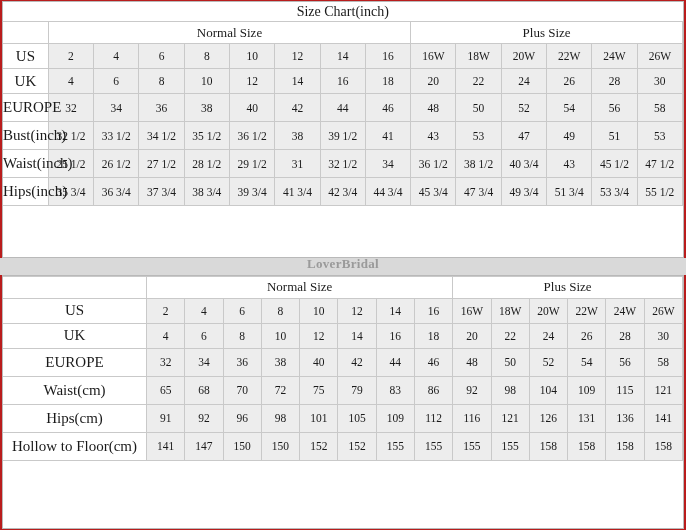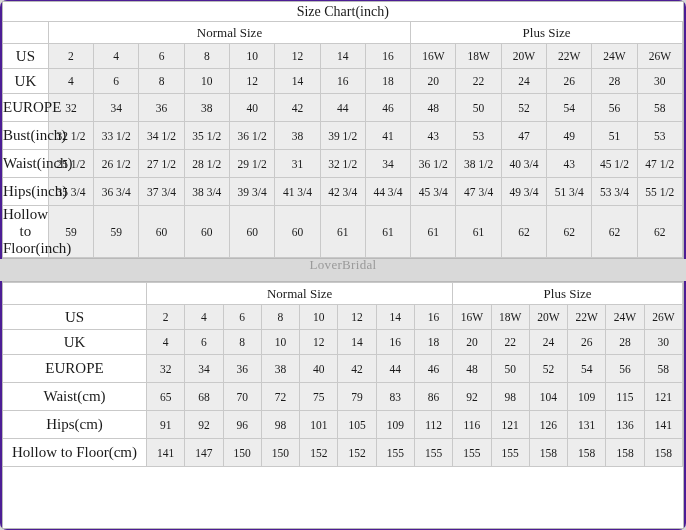--- a/index.html
+++ b/index.html
@@ -11,42 +11,42 @@
     height: 530px;
     background: #d9d9d9;
     font-family: "Liberation Serif", serif;
     color: #1a1a1a;
     overflow: hidden;
   }
   .page {
     width: 686px;
     height: 530px;
     position: relative;
-    background: #4c1d95;
+    background: #b91c1c;
     display: flex;
     flex-direction: column;
-    border-radius: 7px;
   }
   .chart-block {
     background: #ffffff;
     border: 1px solid #b9b9b9;
     box-sizing: border-box;
   }
   .chart-top {
     margin: 1px 2px 0 2px;
     height: 259px;
   }
   .chart-bottom {
     margin: 0 2px 1px 2px;
     height: 256px;
   }
   .brand-strip {
-    height: 23px;
+    height: 17px;
     position: relative;
     background: #d9d9d9;
+    font-weight: bold;
   }
   .brand-text {
     position: absolute;
     left: 50%;
     top: -2px;
     transform: translateX(-50%);
     font-family: "Liberation Serif", serif;
     font-size: 13px;
     color: #9a9a9a;
     letter-spacing: 0.3px;
@@ -223,37 +223,20 @@
           <td class="data-cell">42 3/4</td>
           <td class="data-cell">44 3/4</td>
           <td class="data-cell">45 3/4</td>
           <td class="data-cell">47 3/4</td>
           <td class="data-cell">49 3/4</td>
           <td class="data-cell">51 3/4</td>
           <td class="data-cell">53 3/4</td>
           <td class="data-cell">55 1/2</td>
         </tr>
 
-        <tr class="r-normal">
-          <td class="label-cell first-col-empty">Hollow to Floor(inch)</td>
-          <td class="data-cell">59</td>
-          <td class="data-cell">59</td>
-          <td class="data-cell">60</td>
-          <td class="data-cell">60</td>
-          <td class="data-cell">60</td>
-          <td class="data-cell">60</td>
-          <td class="data-cell">61</td>
-          <td class="data-cell">61</td>
-          <td class="data-cell">61</td>
-          <td class="data-cell">61</td>
-          <td class="data-cell">62</td>
-          <td class="data-cell">62</td>
-          <td class="data-cell">62</td>
-          <td class="data-cell">62</td>
-        </tr>
       </tbody>
     </table>
   </div>
 
   <div class="brand-strip">
     <span class="brand-text">LoverBridal</span>
   </div>
 
   <div class="chart-block chart-bottom">
     <table class="size-chart">

